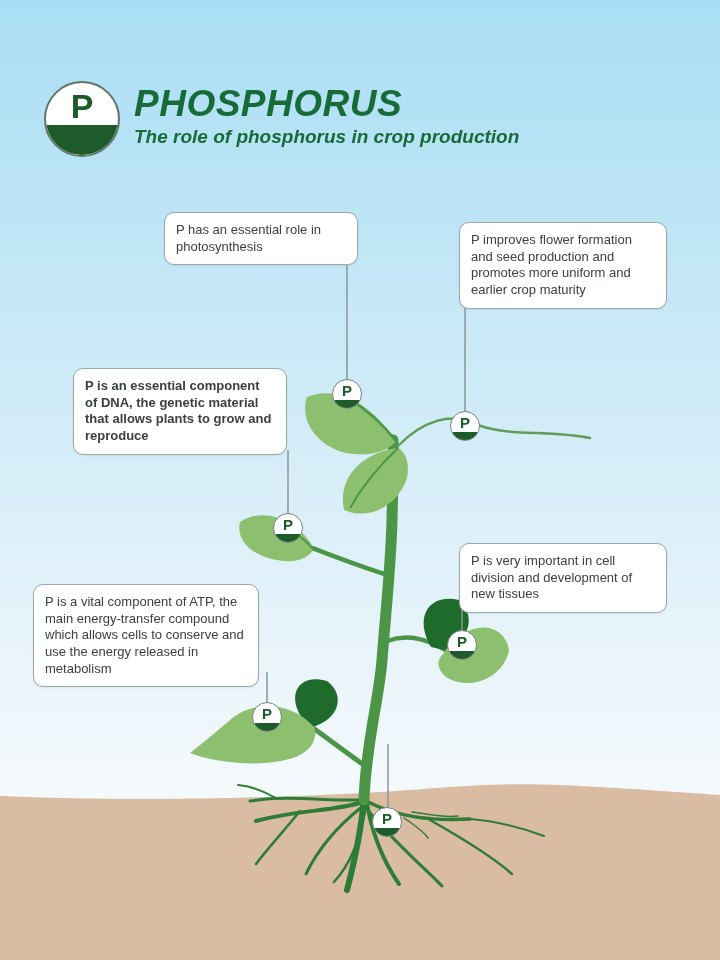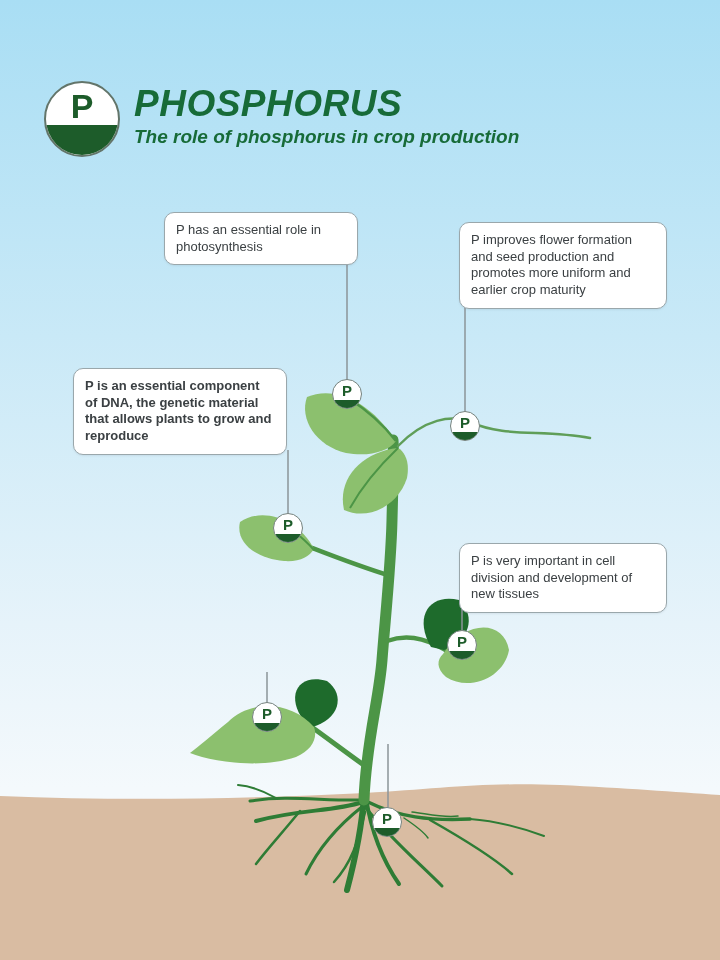--- a/index.html
+++ b/index.html
@@ -124,20 +124,21 @@
     <div class="titles">
       <div class="title">PHOSPHORUS</div>
       <div class="subtitle">The role of phosphorus in crop production</div>
     </div>
   </div>
 
   <div class="callout c1">P has an essential role in photosynthesis</div>
   <div class="callout c2">P improves flower formation and seed production and promotes more uniform and earlier crop maturity</div>
   <div class="callout c3">P is an essential component of DNA, the genetic material that allows plants to grow and reproduce</div>
   <div class="callout c4">P is very important in cell division and development of new tissues</div>
+  <div class="callout c5">P is a vital component of ATP, the main energy-transfer compound which allows cells to conserve and use the energy released in metabolism</div>
 
   <div class="p-marker m1">
     <div class="band"></div>
     <div class="letter">P</div>
   </div>
   <div class="p-marker m2">
     <div class="band"></div>
     <div class="letter">P</div>
   </div>
   <div class="p-marker m3">

